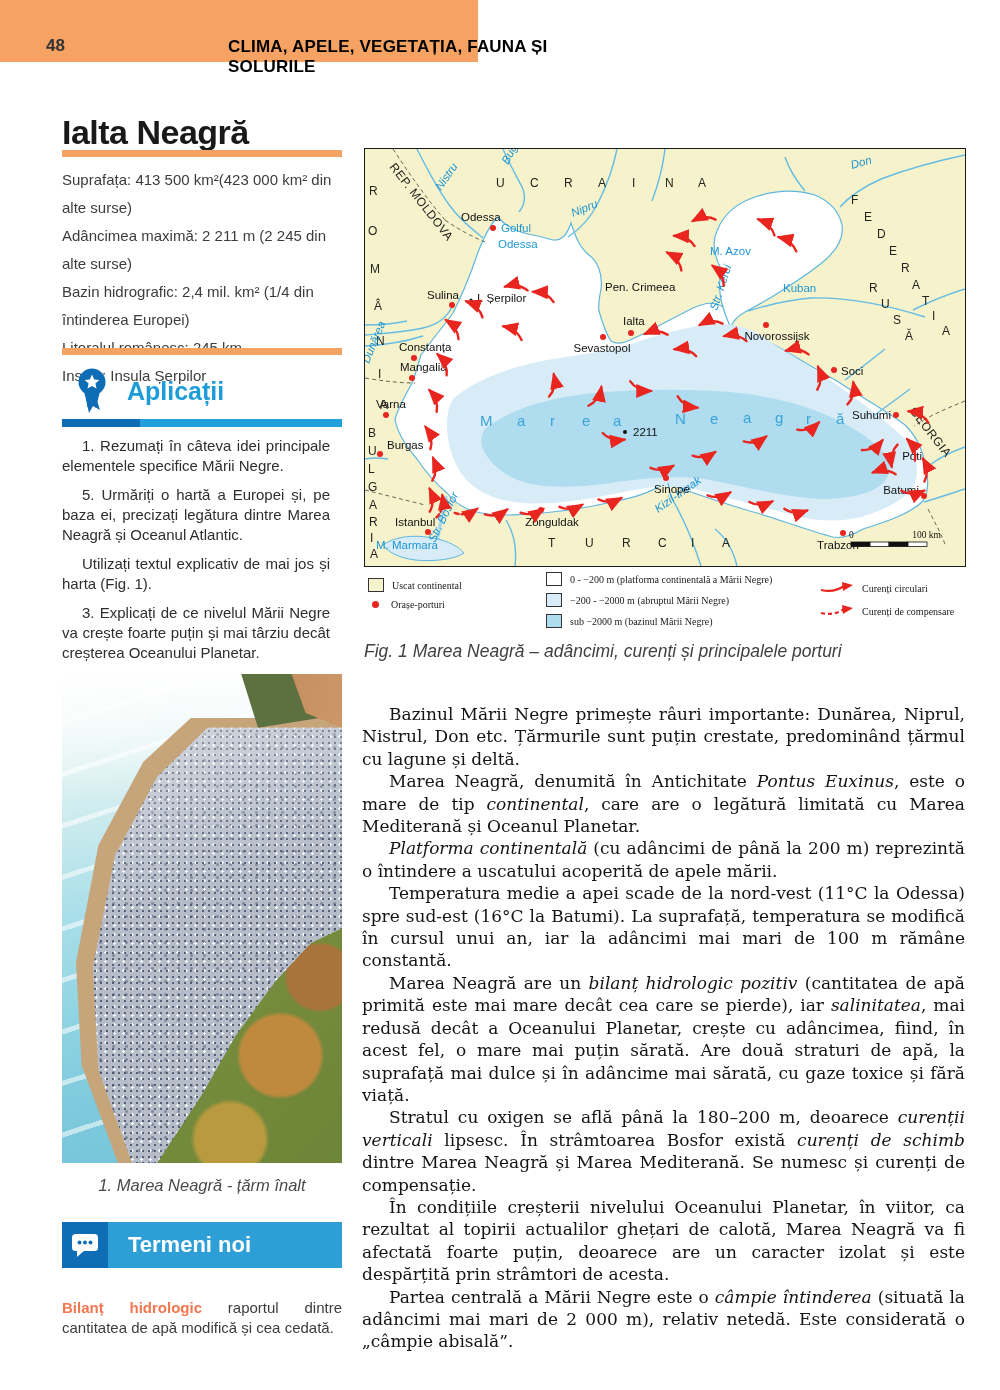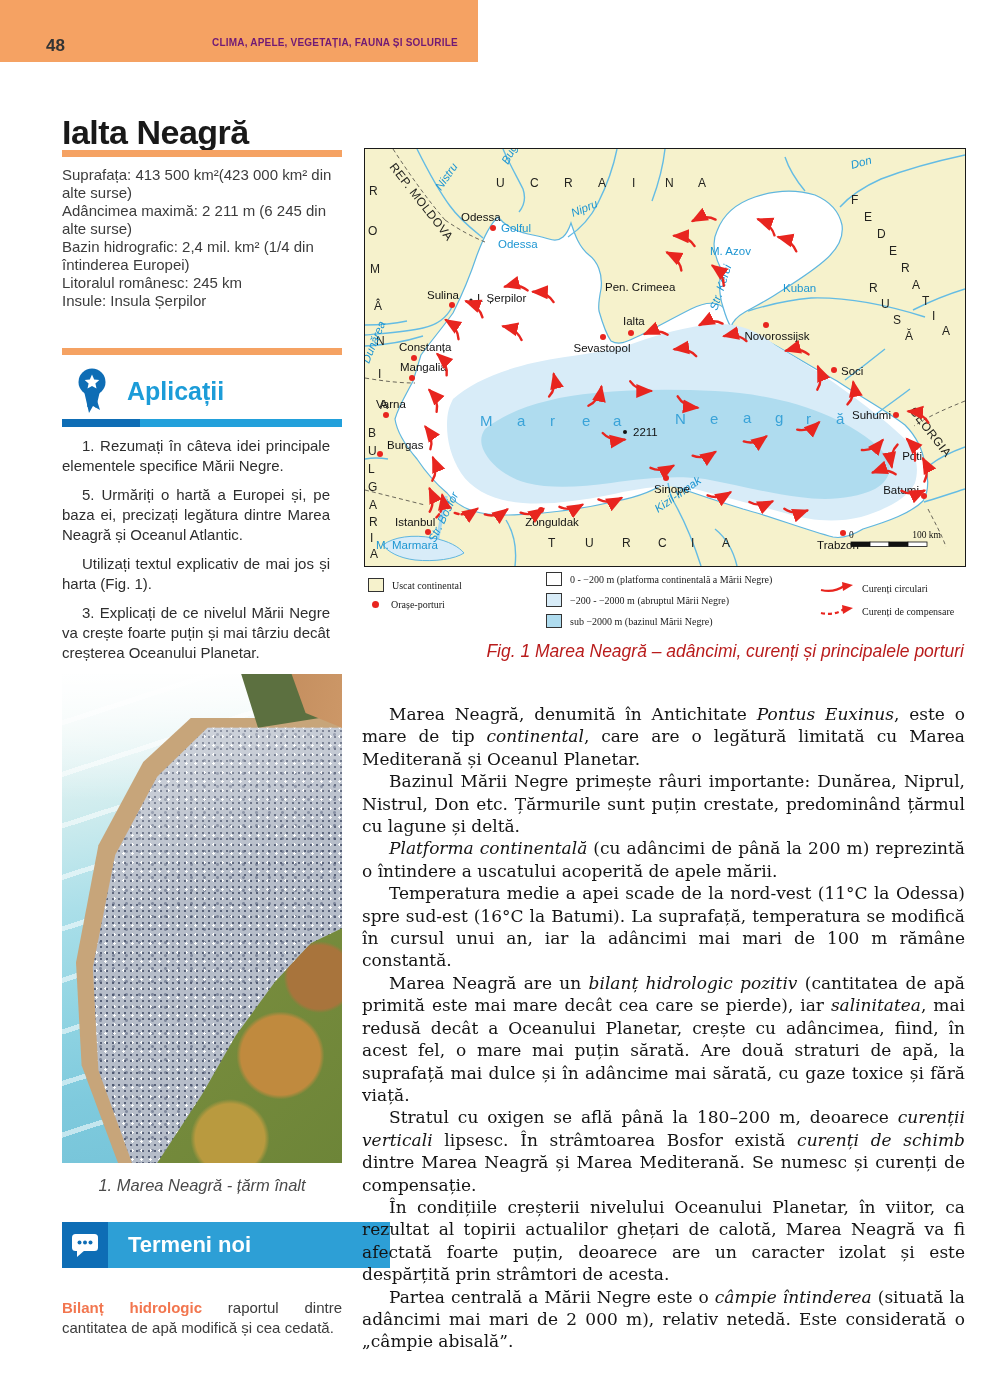--- a/index.html
+++ b/index.html
@@ -2,28 +2,28 @@
 <html lang="ro"><head>
 <meta charset="utf-8">
 <style>
   html,body{margin:0;padding:0;background:#ffffff;}
   .page{position:relative;width:1000px;height:1390px;background:#fff;overflow:hidden;
         font-family:"Liberation Sans",sans-serif;}
 
   
   .header-bar{position:absolute;left:0;top:0;width:478px;height:62px;background:#F5A263;}
   .page-num{position:absolute;left:46px;top:36px;font-size:17px;font-weight:bold;color:#343434;}
-  .chapter-title{position:absolute;left:212px;top:37px;width:370px;font-size:10px;font-weight:bold;
-                 color:#701a75;letter-spacing:.2px;}
+  .chapter-title{position:absolute;left:228px;top:37px;width:370px;font-size:17px;font-weight:bold;
+                 color:#000000;letter-spacing:.2px;}
   .page-title{position:absolute;left:62px;top:90px;font-size:34px;font-weight:800;color:#191919;
               letter-spacing:-.5px;}
 
   
   .bar-orange{position:absolute;left:62px;width:280px;height:7px;background:#F5A263;}
-  .facts{position:absolute;left:62px;top:166px;width:280px;font-size:15px;line-height:18px;color:#3c3c3c;}
+  .facts{position:absolute;left:62px;top:166px;width:280px;font-size:15px;line-height:28px;color:#3c3c3c;}
 
   
   .apl-badge{position:absolute;left:74px;top:366px;}
   .apl-title{position:absolute;left:127px;top:377px;font-size:25px;font-weight:bold;color:#1C9CD8;}
   .apl-underline-dark{position:absolute;left:62px;top:419px;width:78px;height:8px;background:#0E6DB5;}
   .apl-underline-light{position:absolute;left:140px;top:419px;width:202px;height:8px;background:#22A0DB;}
   .tasks{position:absolute;left:62px;top:436px;width:280px;font-size:15px;line-height:20px;color:#2e2e2e;}
   .tasks p{margin:0 12px 9px 0;text-align:justify;text-indent:20px;}
 
   
@@ -54,21 +54,21 @@
      clip-path:polygon(100% 52%,100% 100%,34% 100%,50% 86%,62% 74%,76% 63%,89% 55%);}
   .ph-topveg{position:absolute;inset:0;background:#5c7040;
      clip-path:polygon(64% 0,86% 0,92% 9%,70% 11%);}
   .ph-cliff{position:absolute;inset:0;
      background:linear-gradient(100deg,#a86f42,#d6a271);
      clip-path:polygon(82% 0,100% 0,100% 11%,87% 8%);}
   .photo-caption{position:absolute;left:62px;top:1176px;width:280px;text-align:center;
      font-style:italic;font-size:16.5px;color:#4a4a4a;}
 
   
-  .termeni-bar{position:absolute;left:62px;top:1222px;width:328px;height:46px;background:#2D9FD6;display:flex;align-items:flex-end;}
+  .termeni-bar{position:absolute;left:62px;top:1222px;width:280px;height:46px;background:#2D9FD6;display:flex;align-items:flex-end;}
   .termeni-icon{width:46px;height:46px;background:#0E6DB5;flex:0 0 46px;display:flex;
      align-items:center;justify-content:center;}
   .termeni-title{color:#fff;font-weight:bold;font-size:22px;line-height:46px;padding-left:20px;}
   .termeni-def{position:absolute;left:62px;top:1283px;width:280px;font-size:15px;line-height:20px;
      color:#3c3c3c;text-align:justify;}
   .term{color:#F2764F;font-weight:bold;}
 
   
   #map-svg{position:absolute;left:364px;top:148px;background:#F6F2CC;border:1.6px solid #1a1a1a;}
   .sea-shelf{fill:#ffffff;stroke:#5FB6DF;stroke-width:1.2;}
@@ -90,22 +90,22 @@
   .m-dot{fill:#E8251F;}
 
   
   .legend{position:absolute;left:364px;top:572px;width:600px;height:66px;
      font-family:"Liberation Serif",serif;font-size:10px;color:#1a1a1a;}
   .lg-col{position:absolute;}
   .lg-row{display:flex;align-items:center;margin-bottom:7px;}
   .lg-sw{width:14px;height:12px;border:1px solid #333;margin-right:8px;flex:0 0 14px;}
   .lg-dot{width:7px;height:7px;border-radius:50%;background:#E8251F;margin:0 12px 0 4px;flex:0 0 7px;}
   .lg-arrow{margin-right:7px;flex:0 0 36px;}
-  .fig-caption{position:absolute;left:364px;top:641px;width:600px;text-align:right;
-     font-style:italic;font-size:17.5px;color:#b91c1c;}
+  .fig-caption{position:absolute;left:364px;top:641px;width:600px;text-align:left;
+     font-style:italic;font-size:17.5px;color:#404040;}
 
   
   .body-text{position:absolute;left:362px;top:703px;width:603px;
      font-family:"DejaVu Serif","Liberation Serif",serif;font-size:17px;line-height:22.4px;color:#141414;}
   .body-text p{margin:0;text-align:justify;text-indent:27px;}
 </style>
 </head>
 <body>
 
 <div class="page">
@@ -113,21 +113,21 @@
   <div class="header-bar">
     <div class="page-num">48</div>
     <div class="chapter-title">CLIMA, APELE, VEGETAȚIA, FAUNA ȘI SOLURILE</div>
   </div>
 
   <h1 class="page-title">Ialta Neagră</h1>
 
   <div class="bar-orange" style="top:150px"></div>
   <div class="facts" id="facts-list">
       <div>Suprafața: 413 500 km²(423 000 km² din alte surse)</div>
-      <div>Adâncimea maximă: 2 211 m (6 245 din alte surse)</div>
+      <div>Adâncimea maximă: 2 211 m (2 245 din alte surse)</div>
       <div>Bazin hidrografic: 2,4 mil. km² (1/4 din întinderea Europei)</div>
       <div>Litoralul românesc: 245 km</div>
       <div>Insule: Insula Șerpilor</div>
     </div>
   <div class="bar-orange" style="top:348px"></div>
 
   <svg class="apl-badge" width="36" height="50" viewBox="0 0 36 50">
     <path d="M10 25 L15 47 L19 40 L26 44 L20 25 Z" fill="#0E6DB5"></path>
     <path d="M26 25 L22 42 L19 38 L13 41 L16 25 Z" fill="#0E6DB5"></path>
     <circle cx="18" cy="16" r="13.5" fill="#0E6DB5"></circle>
@@ -527,22 +527,22 @@
               <path d="M2 10 Q 15 13 25 6" fill="none" stroke="#E8251F" stroke-width="2.2" stroke-dasharray="4 3"></path>
               <path d="M23 2 L34 5 L24 11 Z" fill="#E8251F"></path>
             </svg></span>
           <span>Curenți de compensare</span>
         </div>
       </div>
   </div>
   <div class="fig-caption">Fig. 1 Marea Neagră – adâncimi, curenți și principalele porturi</div>
 
   <div class="body-text" id="body-text">
+      <p>Bazinul Mării Negre primește râuri importante: Dunărea, Niprul, Nistrul, Don etc. Țărmurile sunt puțin crestate, predominând țărmul cu lagune și deltă.</p>
       <p>Marea Neagră, denumită în Antichitate <i>Pontus Euxinus</i>, este o mare de tip <i>continental</i>, care are o legătură limitată cu Marea Mediterană și Oceanul Planetar.</p>
-      <p>Bazinul Mării Negre primește râuri importante: Dunărea, Niprul, Nistrul, Don etc. Țărmurile sunt puțin crestate, predominând țărmul cu lagune și deltă.</p>
       <p><i>Platforma continentală</i> (cu adâncimi de până la 200 m) reprezintă o întindere a uscatului acoperită de apele mării.</p>
       <p>Temperatura medie a apei scade de la nord-vest (11°C la Odessa) spre sud-est (16°C la Batumi). La suprafață, temperatura se modifică în cursul unui an, iar la adâncimi mai mari de 100 m rămâne constantă.</p>
       <p>Marea Neagră are un <i>bilanț hidrologic pozitiv</i> (cantitatea de apă primită este mai mare decât cea care se pierde), iar <i>salinitatea</i>, mai redusă decât a Oceanului Planetar, crește cu adâncimea, fiind, în acest fel, o mare mai puțin sărată. Are două straturi de apă, la suprafață mai dulce și în adâncime mai sărată, cu gaze toxice și fără viață.</p>
       <p>Stratul cu oxigen se află până la 180–200 m, deoarece <i>curenții verticali</i> lipsesc. În strâmtoarea Bosfor există <i>curenți de schimb</i> dintre Marea Neagră și Marea Mediterană. Se numesc și curenți de compensație.</p>
       <p>În condițiile creșterii nivelului Oceanului Planetar, în viitor, ca rezultat al topirii actualilor ghețari de calotă, Marea Neagră va fi afectată foarte puțin, deoarece are un caracter izolat și este despărțită prin strâmtori de acesta.</p>
       <p>Partea centrală a  Mării Negre este o <i>câmpie întinderea</i> (situată la adâncimi mai mari de 2 000 m), relativ netedă. Este considerată o „câmpie abisală”.</p>
     </div>
 
 </div>
 

